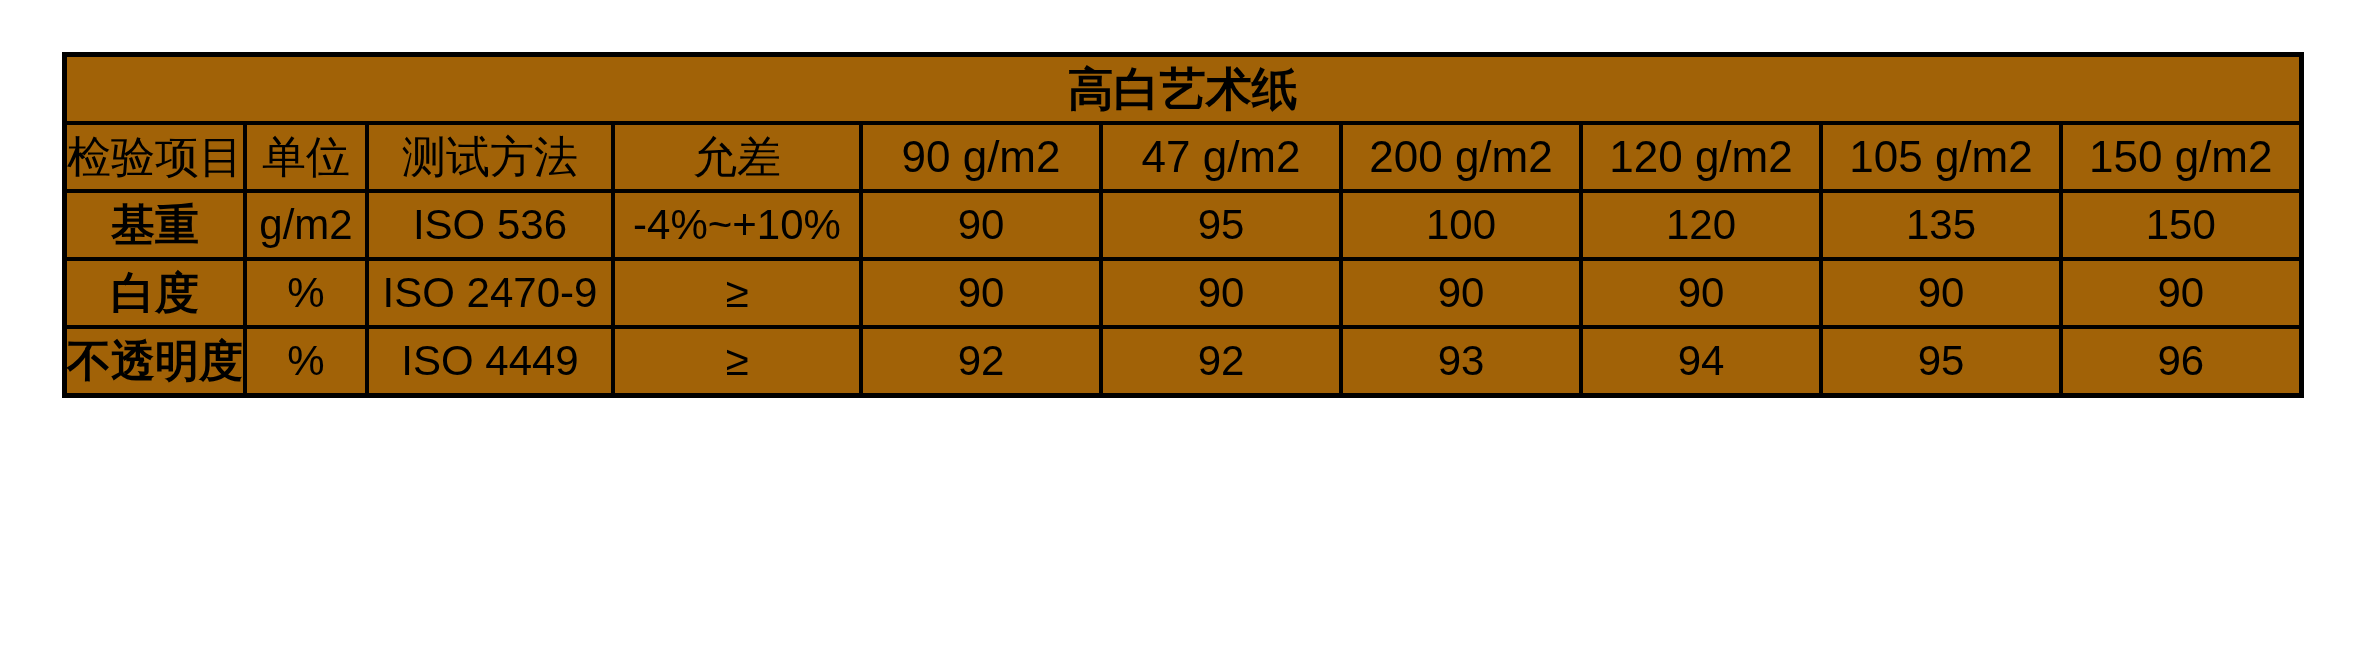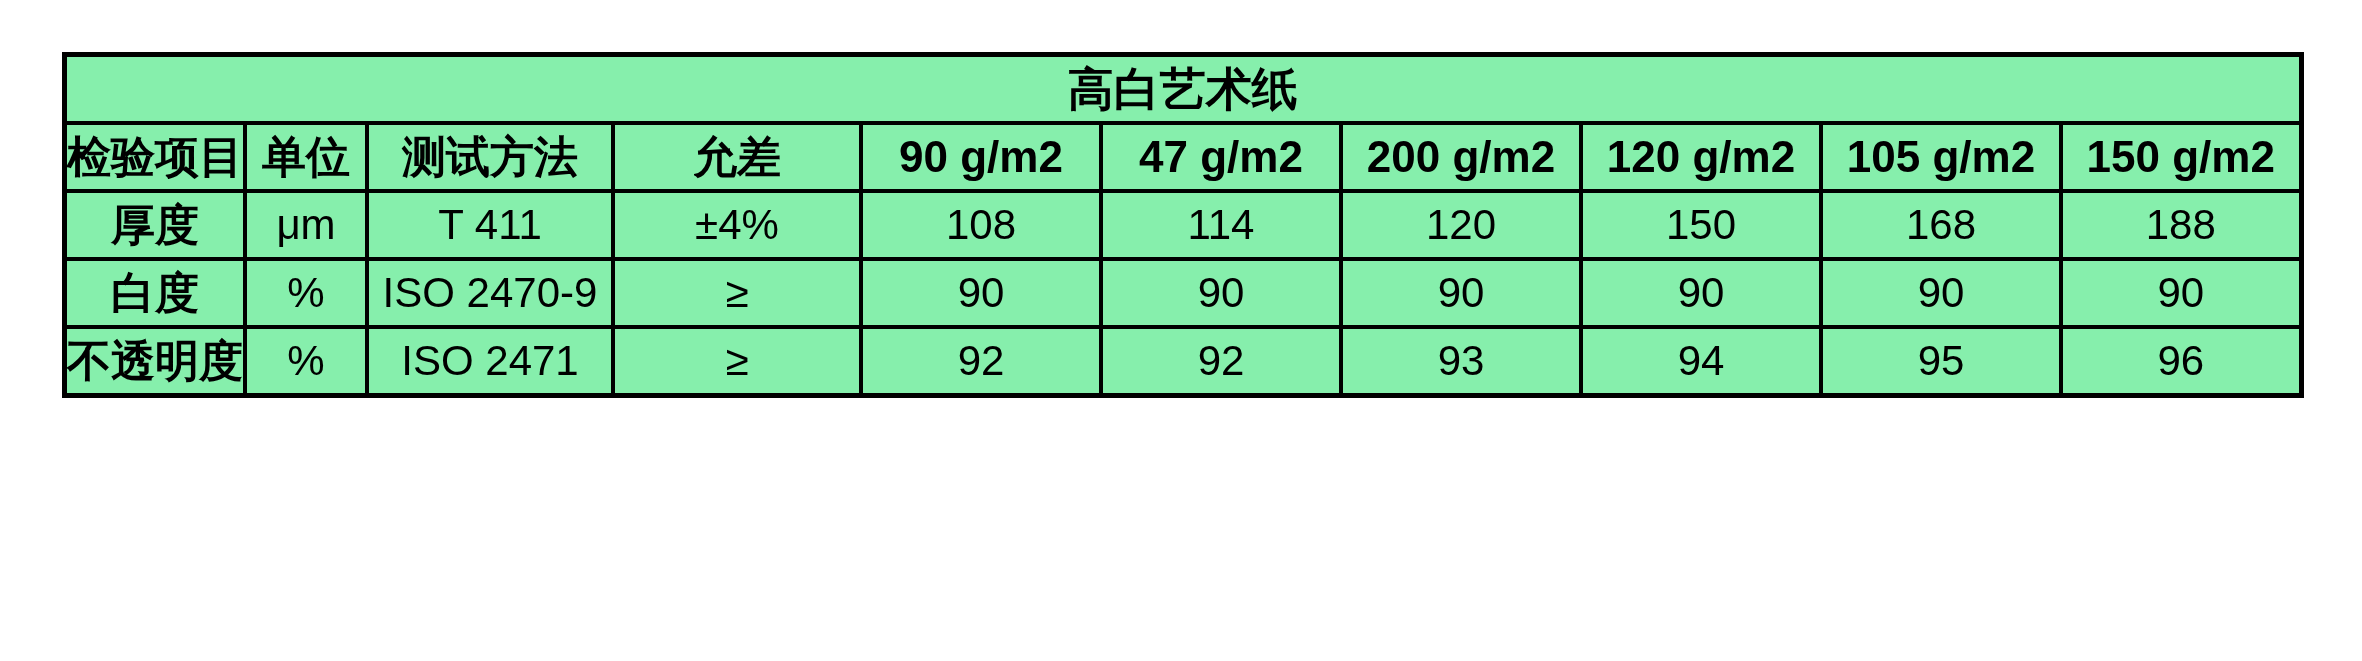--- a/index.html
+++ b/index.html
@@ -7,35 +7,35 @@
     width:2362px;height:661px;
     background:#ffffff;color:#000000;
     font-family:"Liberation Sans","DejaVu Sans",sans-serif;
     position:relative;overflow:hidden;
   }
   .canvas{position:absolute;inset:0;background:#ffffff;}
   table.spec{
     position:absolute;left:62px;top:52px;
     border-collapse:collapse;table-layout:fixed;
     border:5px solid #000000;
-    background:#86efac;
+    background:#a16207;
   }
   th,td{
     border:4px solid #000000;
     text-align:center;vertical-align:middle;
     padding:0;margin:0;
     font-size:42px;font-weight:400;
     height:60px;line-height:64px;
     white-space:nowrap;overflow:hidden;
   }
   tr.title-row th{
     font-size:46px;font-weight:700;height:61px;
   }
   tr.header-row th{
-    font-size:44px;font-weight:700;
+    font-size:44px;font-weight:400;
   }
   td.row-label{
     font-size:44px;font-weight:700;
   }
   col.c-item{width:180px;}
   col.c-unit{width:122px;}
   col.c-method{width:246px;}
   col.c-tol{width:248px;}
   col.c-val{width:240px;}
 </style>
@@ -68,47 +68,47 @@
         <th>90 g/m2</th>
         <th>47 g/m2</th>
         <th>200 g/m2</th>
         <th>120 g/m2</th>
         <th>105 g/m2</th>
         <th>150 g/m2</th>
       </tr>
     </thead>
     <tbody>
       <tr>
-        <td class="row-label">厚度</td>
-        <td>μm</td>
-        <td>T 411</td>
-        <td>±4%</td>
-        <td>108</td>
-        <td>114</td>
+        <td class="row-label">基重</td>
+        <td>g/m2</td>
+        <td>ISO 536</td>
+        <td>-4%~+10%</td>
+        <td>90</td>
+        <td>95</td>
+        <td>100</td>
         <td>120</td>
+        <td>135</td>
         <td>150</td>
-        <td>168</td>
-        <td>188</td>
       </tr>
       <tr>
         <td class="row-label">白度</td>
         <td>%</td>
         <td>ISO 2470-9</td>
         <td>≥</td>
         <td>90</td>
         <td>90</td>
         <td>90</td>
         <td>90</td>
         <td>90</td>
         <td>90</td>
       </tr>
       <tr>
         <td class="row-label">不透明度</td>
         <td>%</td>
-        <td>ISO 2471</td>
+        <td>ISO 4449</td>
         <td>≥</td>
         <td>92</td>
         <td>92</td>
         <td>93</td>
         <td>94</td>
         <td>95</td>
         <td>96</td>
       </tr>
     </tbody>
   </table>

